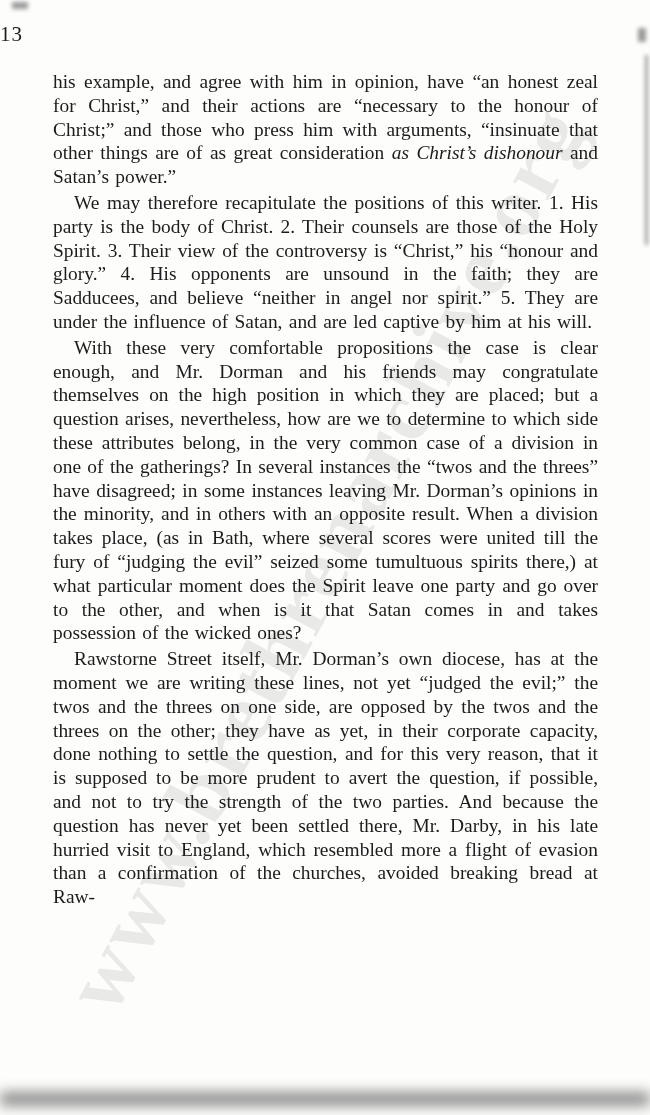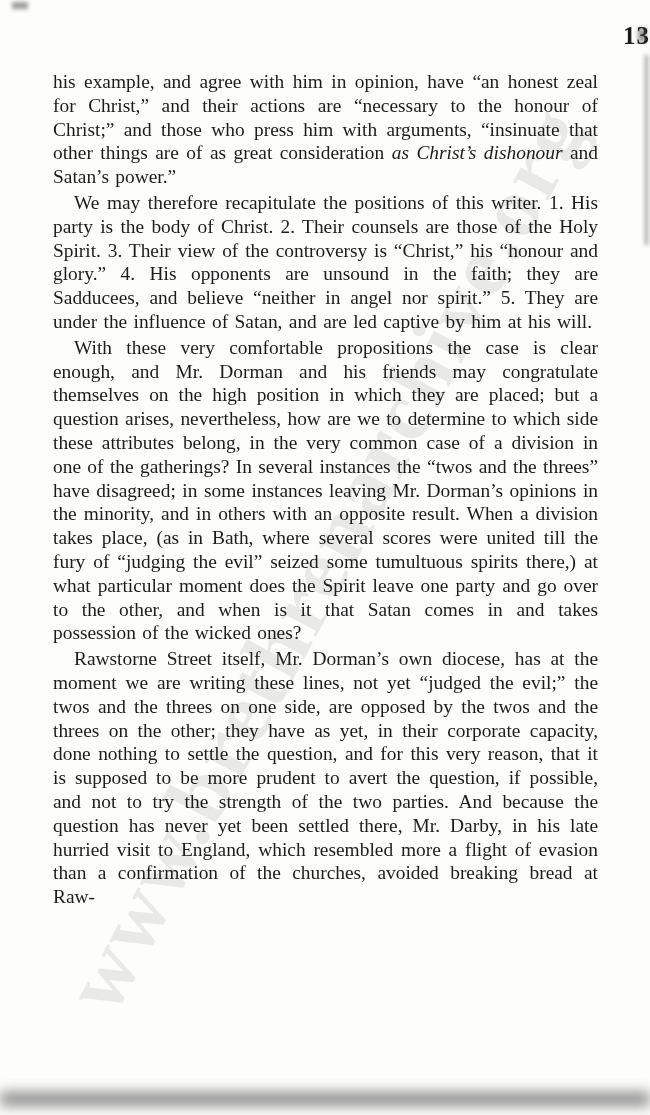--- a/index.html
+++ b/index.html
@@ -28,25 +28,24 @@
     color: rgba(130, 130, 130, 0.16);
     pointer-events: none;
     user-select: none;
     z-index: 1;
   }
   .page-number {
     position: absolute;
     top: 22px;
     left: 0;
     width: 100%;
-    text-align: right;
-    font-size: 25px;
+    text-align: left;
+    font-size: 21px;
     letter-spacing: 1px;
     z-index: 2;
-    font-weight: bold;
   }
   .text-block {
     position: absolute;
     top: 68px;
     left: 51px;
     width: 549px;
     z-index: 2;
     font-size: 19.4px;
     line-height: 23.8px;
     text-align: justify;

